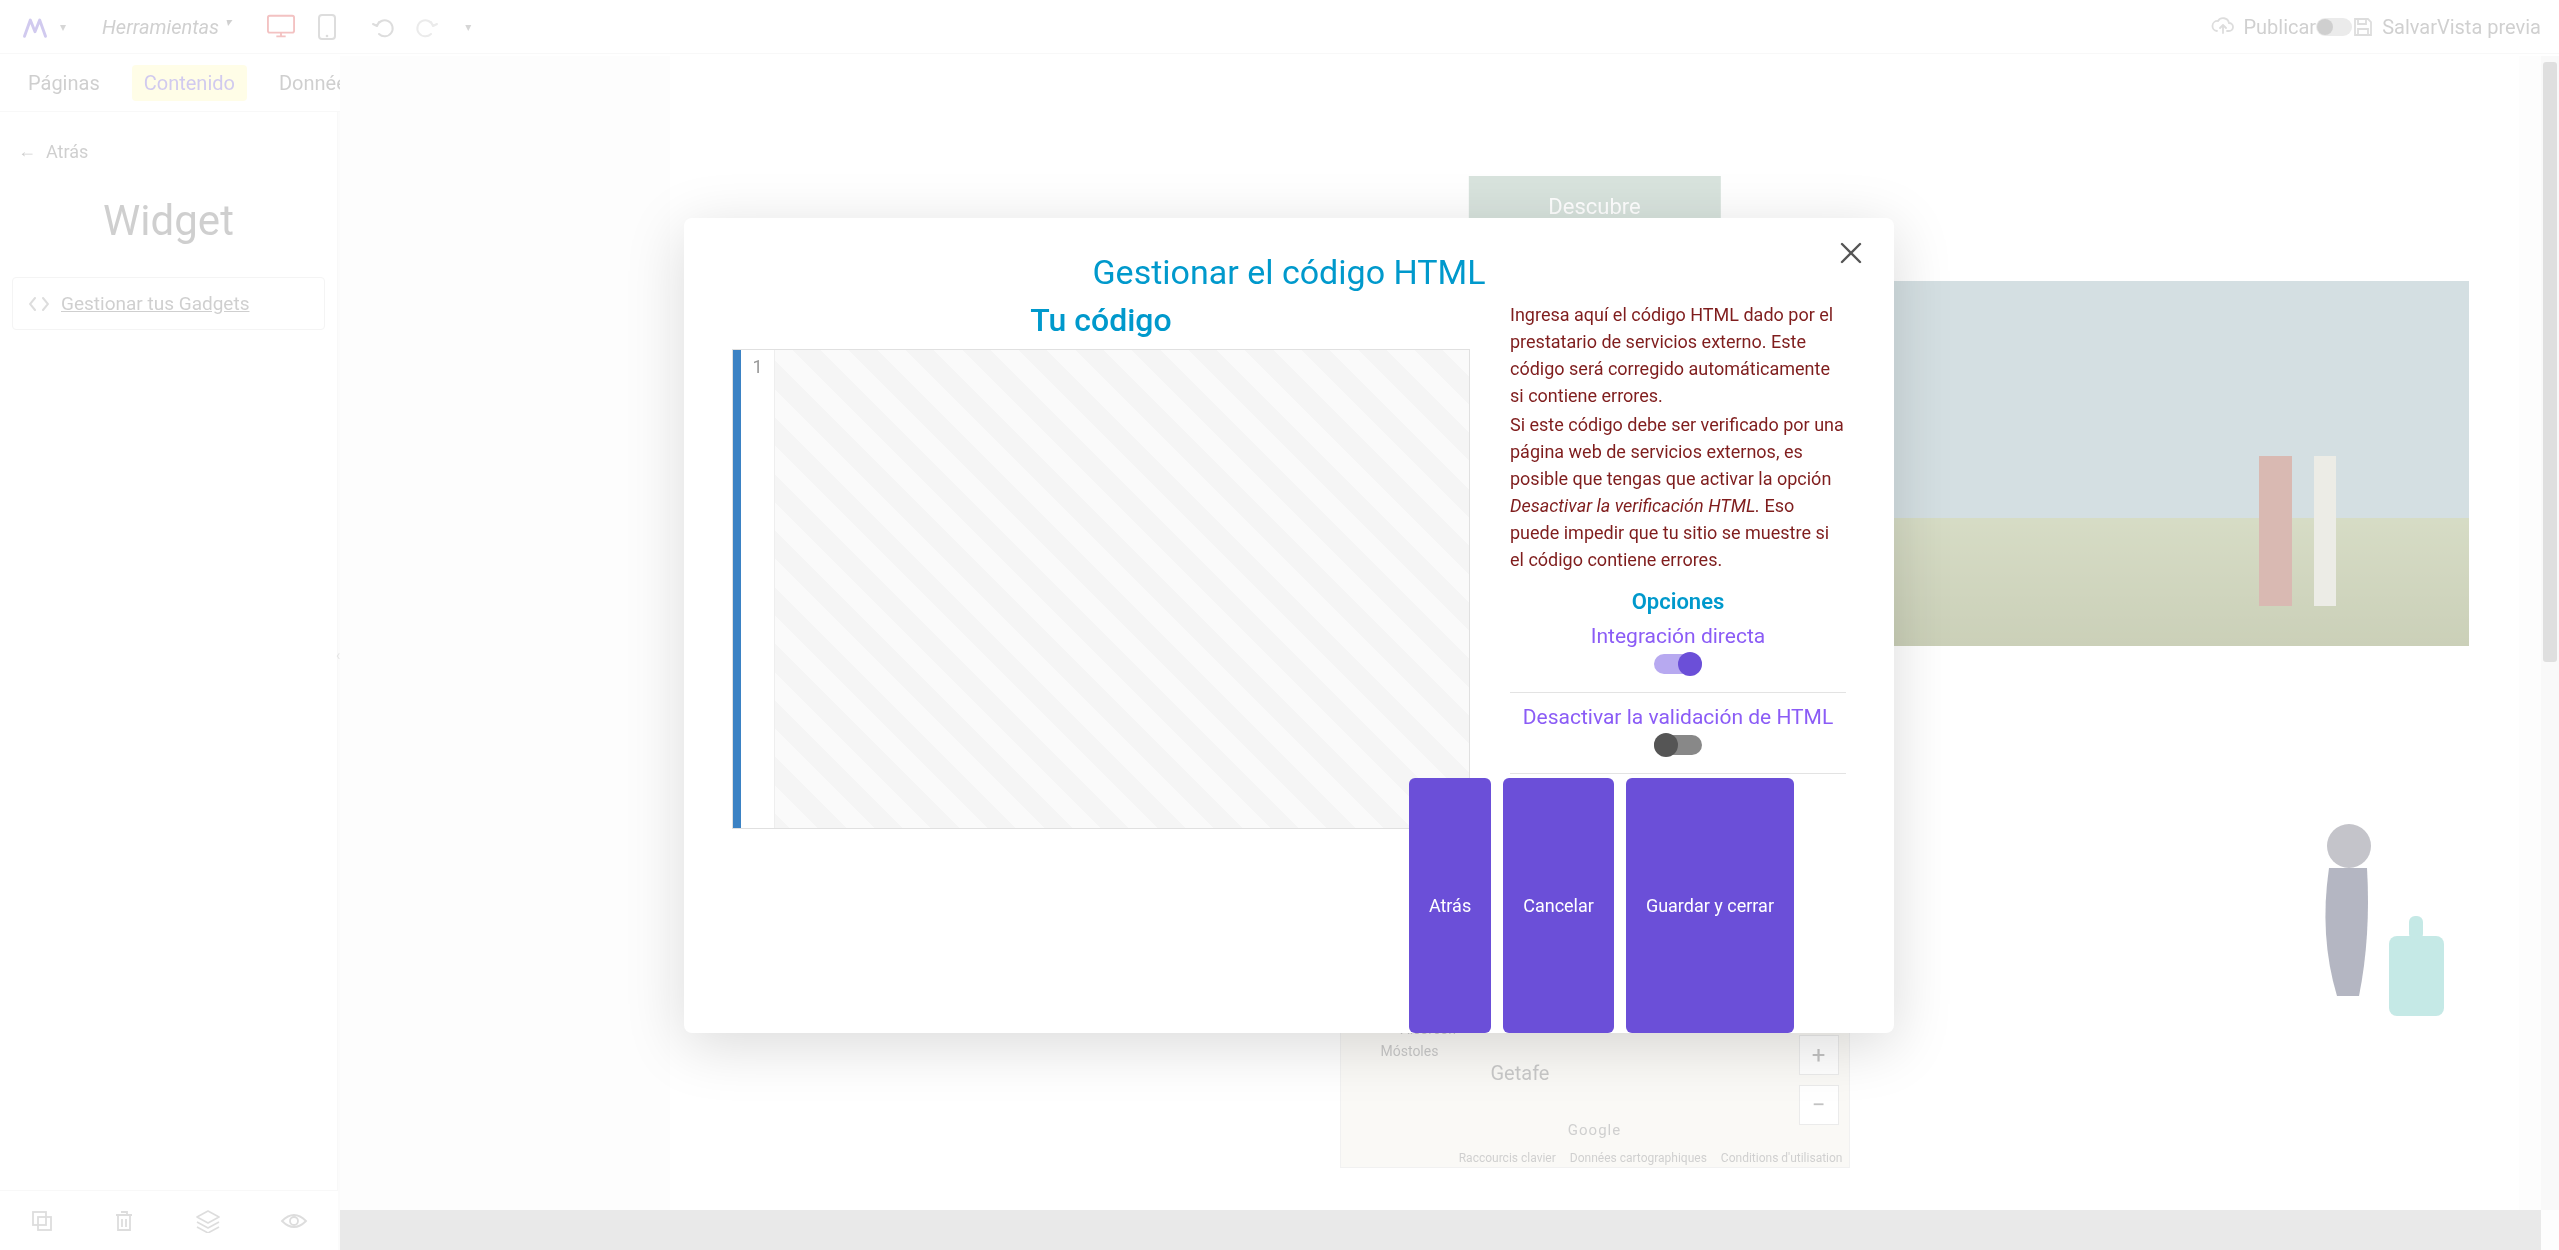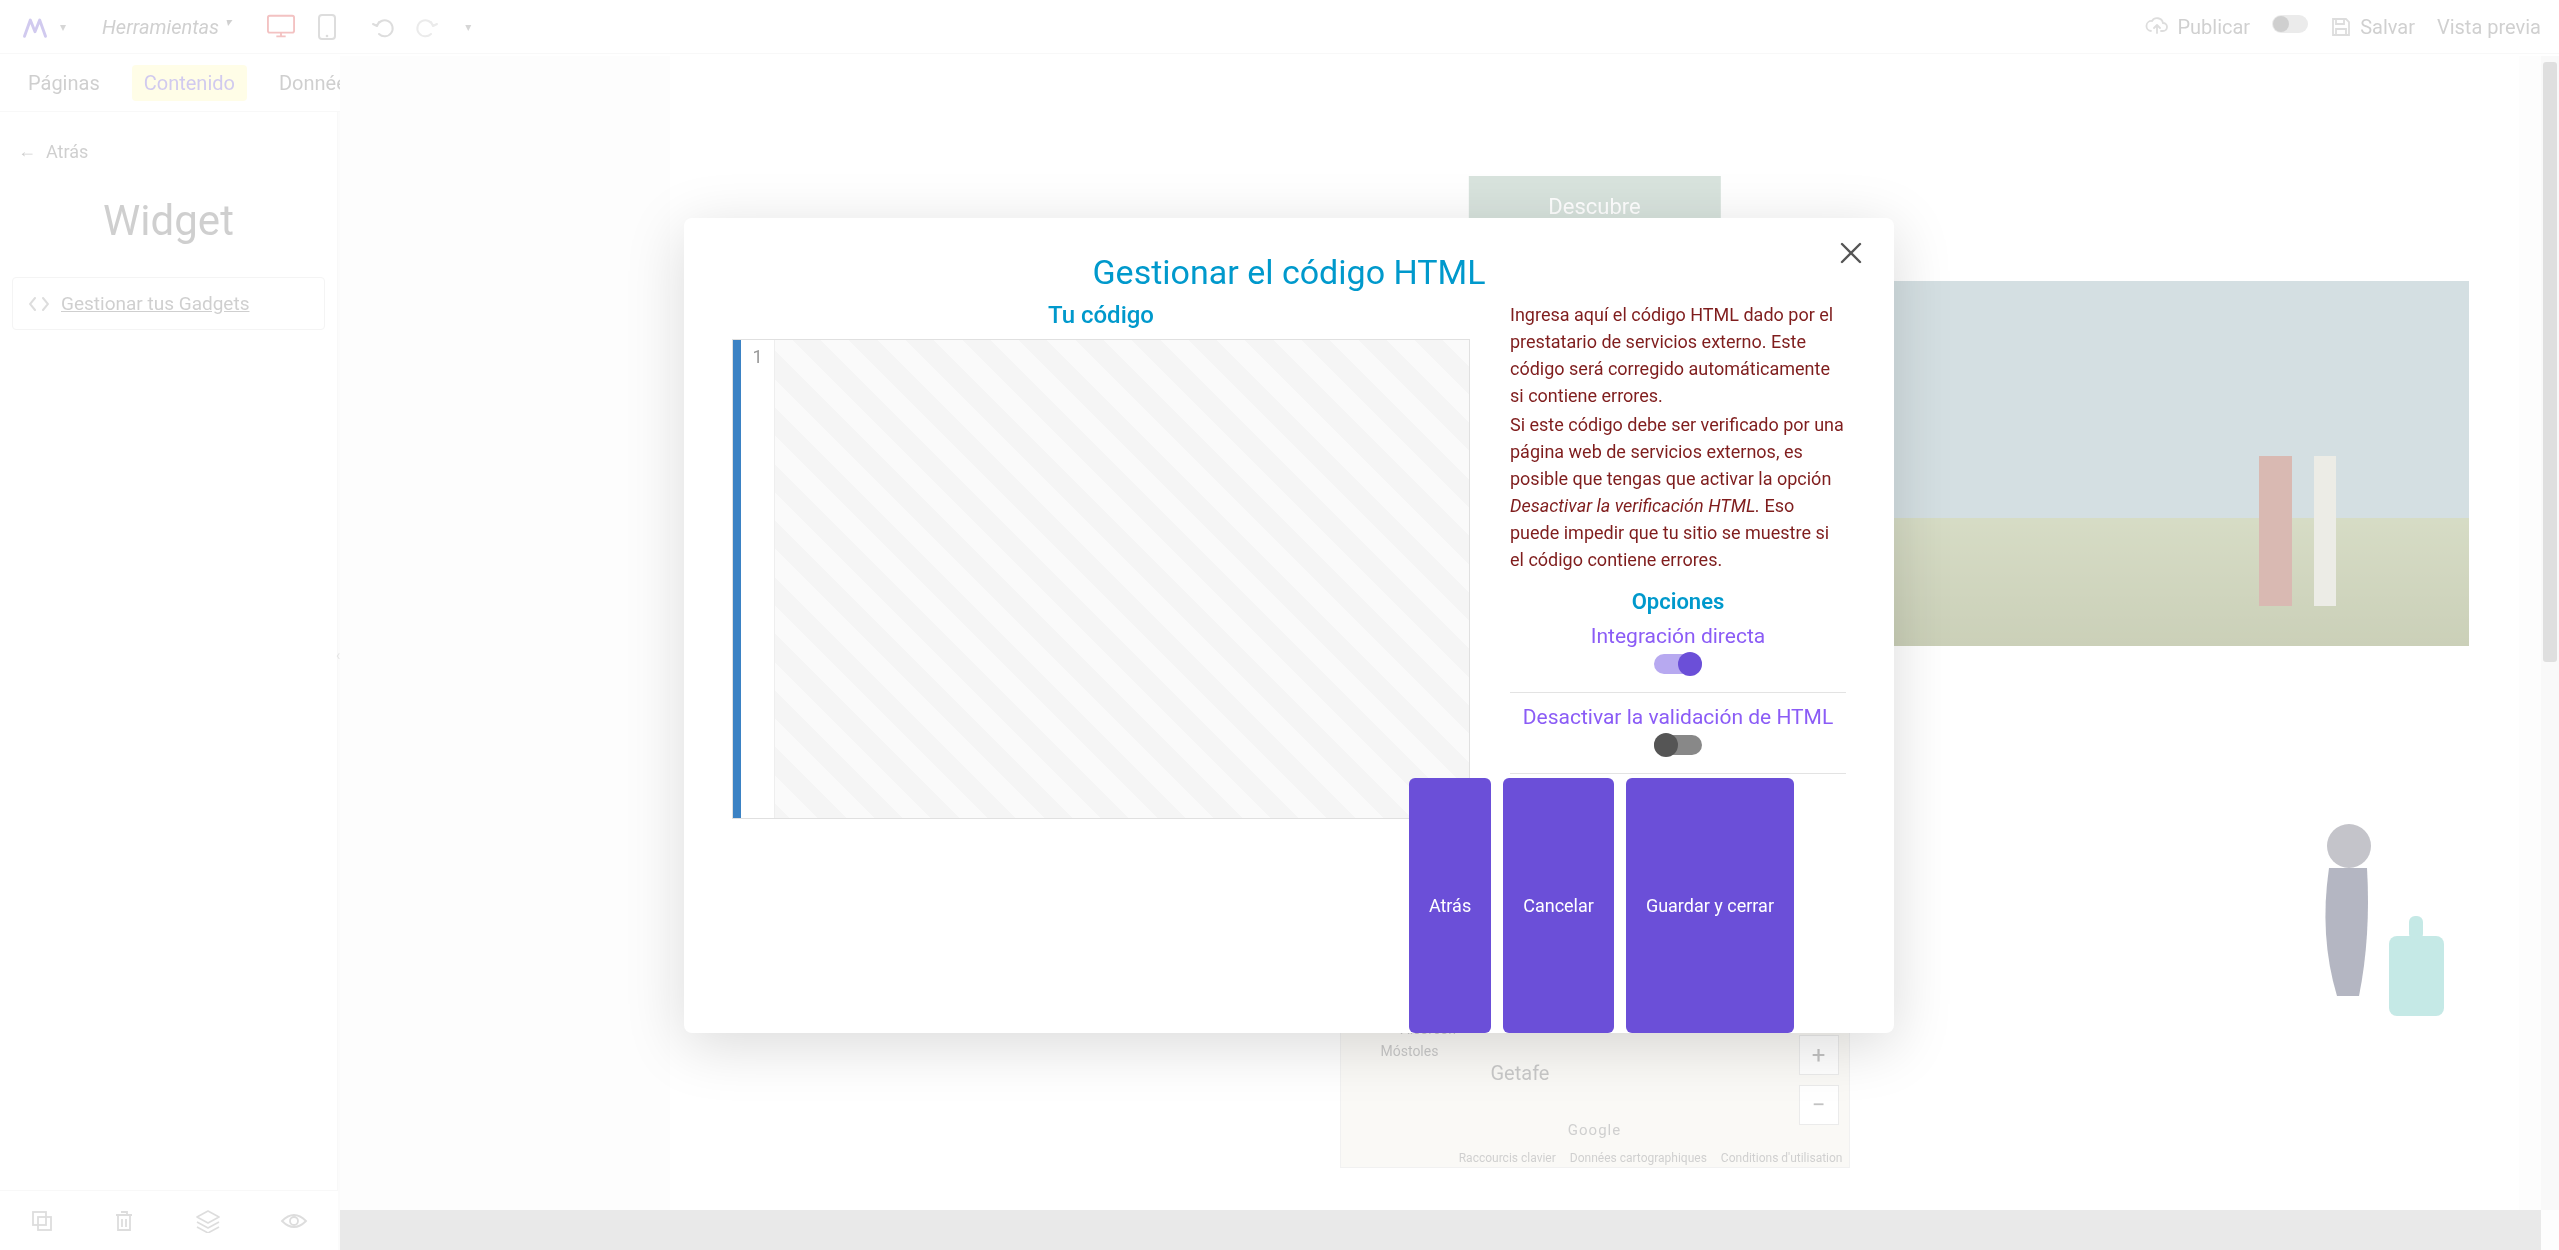--- a/index.html
+++ b/index.html
@@ -12,21 +12,21 @@
 .topbar { height: 54px; background: #fff; display: flex; align-items: center; padding: 0 18px; border-bottom: 1px solid #eee; }
 .logo { width: 34px; height: 34px; display: flex; align-items: center; justify-content: center; margin-right: 8px; }
 .logo svg { width: 28px; height: 28px; }
 .chev-down { color: #999; font-size: 12px; margin-right: 24px; cursor: pointer; }
 .toolbar-btn { display: flex; align-items: flex-start; color: #8a8a8a; font-size: 20px; padding: 6px 12px; cursor: pointer; font-style: italic; }
 .toolbar-btn .chev { font-size: 12px; margin-left: 6px; }
 .device-icons { display: flex; gap: 18px; margin-left: 24px; }
 .device-icon { width: 28px; height: 24px; display: flex; align-items: center; justify-content: center; cursor: pointer; }
 .undo-redo { display: flex; gap: 16px; margin-left: 30px; align-items: center; }
 .undo-redo .icon { color: #999; cursor: pointer; }
-.topbar-right { margin-left: auto; display: flex; align-items: flex-start; gap: 22px; }
+.topbar-right { margin-left: auto; display: flex; align-items: center; }
 .top-action { display: flex; align-items: center; gap: 8px; color: #8a8a8a; font-size: 20px; cursor: pointer; }
 .toggle-pill { width: 36px; height: 18px; background: #ccc; border-radius: 9px; position: relative; cursor: pointer; }
 .toggle-pill::after { content:""; position:absolute; width:16px; height:16px; background:#888; border-radius:50%; top:1px; left:1px; }
 
 
 .tabs { height: 58px; background: #fff; display:flex; align-items:center; padding: 0 24px; gap: 28px; border-bottom: 1px solid #eee; }
 .tab { color:#888; font-size:20px; cursor:pointer; padding: 6px 4px; }
 .tab.active { color:#8c7bd6; background:#fef9c3; border-radius:4px; padding:6px 12px; }
 
 
@@ -54,21 +54,21 @@
 .map { position:absolute; bottom:42px; left:50%; transform:translateX(-50%); width:510px; height:160px; background:#f3f0e8; border:1px solid #ddd; }
 .map-ctrl { position:absolute; right:10px; width:40px; height:40px; background:#fff; border:1px solid #ccc; display:flex; align-items:center; justify-content:center; font-size:24px; color:#666; cursor:pointer; }
 .map-footer { position:absolute; bottom:2px; right:6px; font-size:12px; color:#888; display:flex; gap:14px; }
 
 
 .modal { position:absolute; z-index:10; left:684px; top:218px; width:1210px; height:815px; background:#fff; border-radius:8px; box-shadow:0 12px 60px rgba(0,0,0,0.15); padding: 30px 48px; }
 .modal-close { position:absolute; top:22px; right:30px; color:#555; cursor:pointer; font-size:24px; }
 .modal-title { text-align:center; color:#0099cc; font-size:34px; font-weight:400; margin-top:4px; margin-bottom:9px; }
 .modal-body { display:flex; gap:40px; }
 .modal-left { flex:1; }
-.modal-left h3 { text-align:center; color:#0099cc; font-size:24px; font-weight:500; margin-bottom:10px; }
+.modal-left h3 { text-align:center; color:#0099cc; font-size:32px; font-weight:500; margin-bottom:10px; }
 .code-editor { border:1px solid #e0e0e0; height:480px; display:flex; position:relative; background: repeating-linear-gradient(45deg,#fafafa,#fafafa 20px,#f5f5f5 20px,#f5f5f5 40px); }
 .code-editor .bar { width:8px; background:#3b82c4; }
 .code-editor .gutter { width:34px; background:#fff; color:#999; font-size:18px; padding-top:6px; text-align:center; border-right:1px solid #eee; }
 .code-editor .area { flex:1; }
 .modal-right { width:336px; }
 .modal-right p { color:#7f1d1d; font-size:18px; line-height:1.5; margin-bottom:2px; }
 .modal-right p em { font-style:italic; }
 .modal-right h4 { text-align:center; color:#0099cc; font-size:22px; font-weight:600; margin:16px 0 10px; }
 .option-row { text-align:center; border-bottom:1px solid #e3e3e3; padding:0 0 14px; margin-bottom:12px; }
 .option-row .label { color:#8b5cf6; font-size:21px; margin-bottom:6px; }

